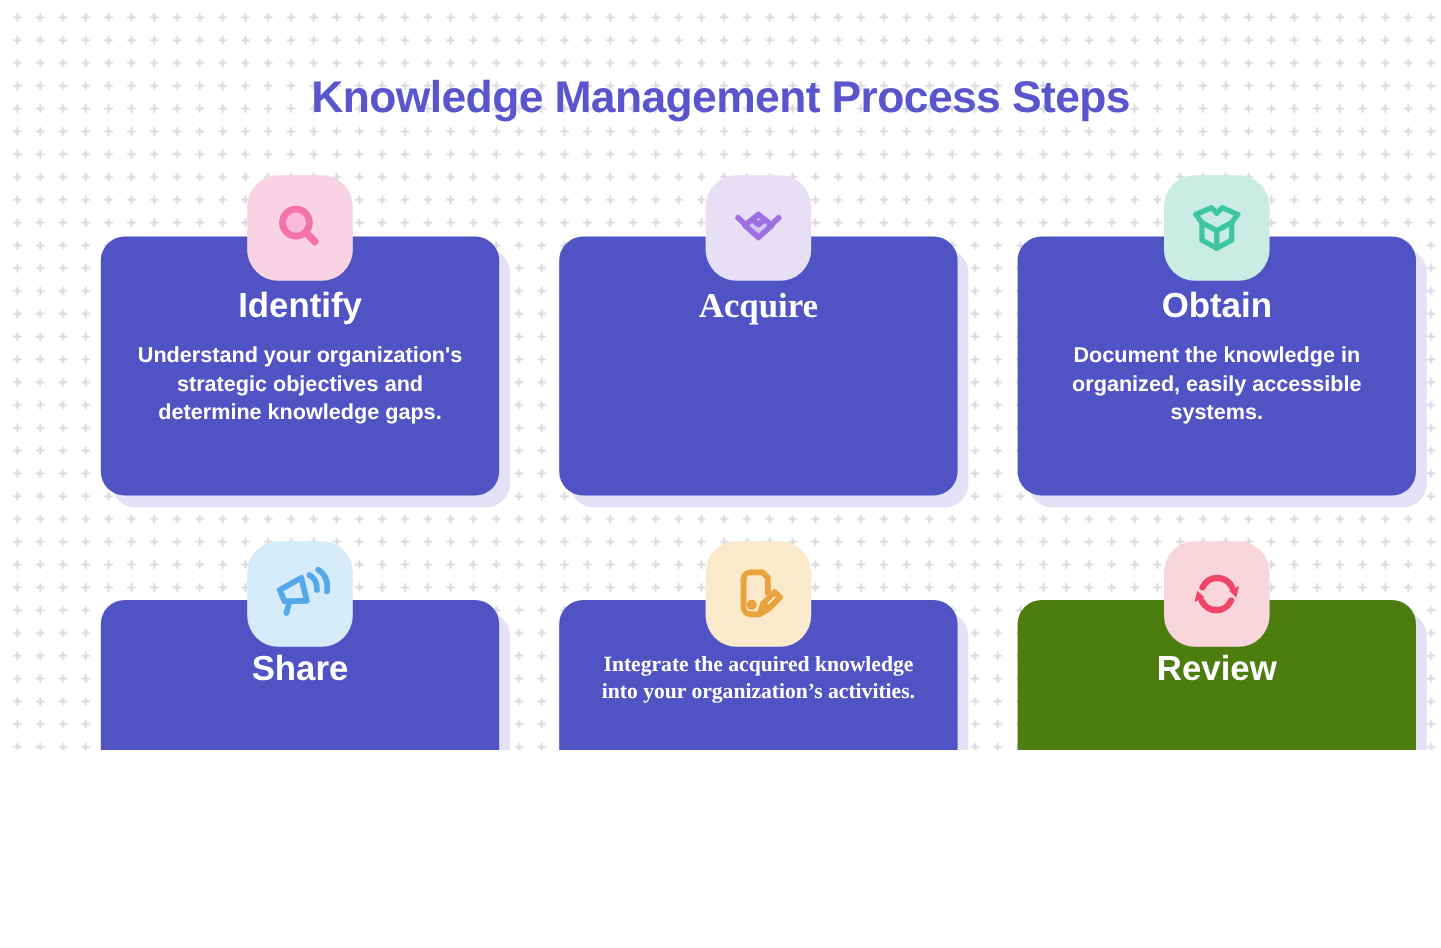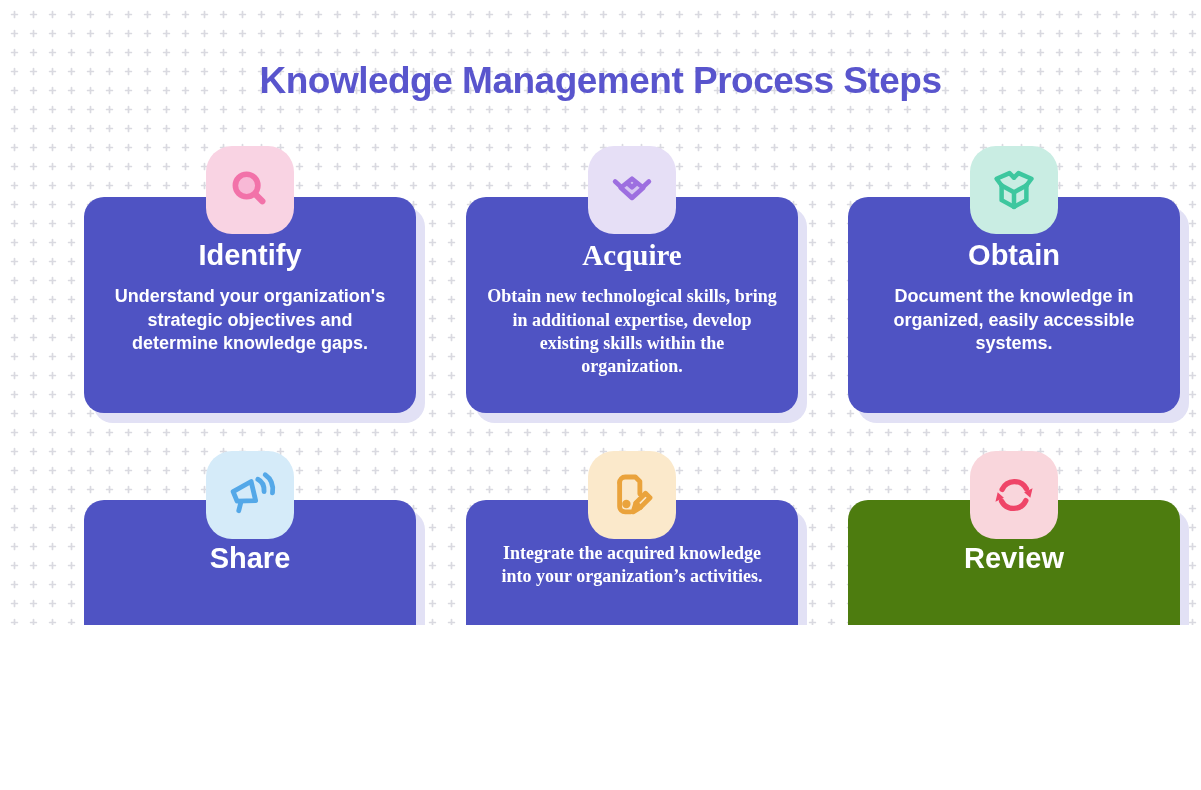--- a/index.html
+++ b/index.html
@@ -119,21 +119,20 @@
             <svg viewBox="0 0 48 48" fill="none" stroke="#9D6FE0" stroke-width="4.2" stroke-linejoin="round" stroke-linecap="round">
               <path d="M14 22 L24 14 L34 22 L24 31 Z" fill="#D6C6F2"></path>
               <path d="M9 16.5 L14.5 21.5"></path>
               <path d="M39 16.5 L33.5 21.5"></path>
               <path d="M20.5 18.5 L24 21.5 L27.5 18.5"></path>
             </svg>
           </span>
       </div>
       <div class="card" style="background: rgb(79, 83, 195); box-shadow: rgb(226, 225, 245) 9px 10px 0px; color: rgb(255, 255, 255);">
         <h2>Acquire</h2>
-        <p>Obtain new technological skills, bring in additional expertise, develop existing skills within the organization.</p>
       </div>
     </section>
 
     <section class="card-block row-1 col-3">
       <div class="icon-box" style="background: rgb(201, 237, 227);">
         <span class="icon-slot">
             <svg viewBox="0 0 48 48" fill="none" stroke="#3EC79F" stroke-width="4" stroke-linejoin="round" stroke-linecap="round">
               <path d="M13 20 L24 26 L35 20"></path>
               <path d="M13 20 V33 L24 39 L35 33 V20"></path>
               <path d="M24 26 V39"></path>

